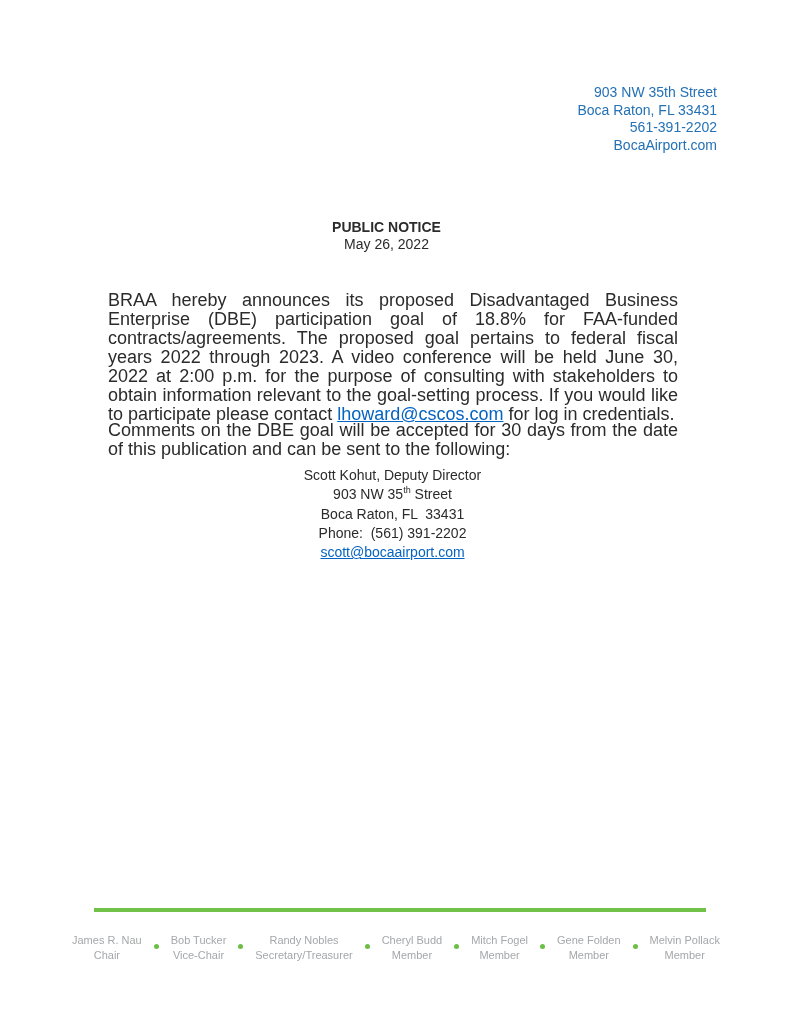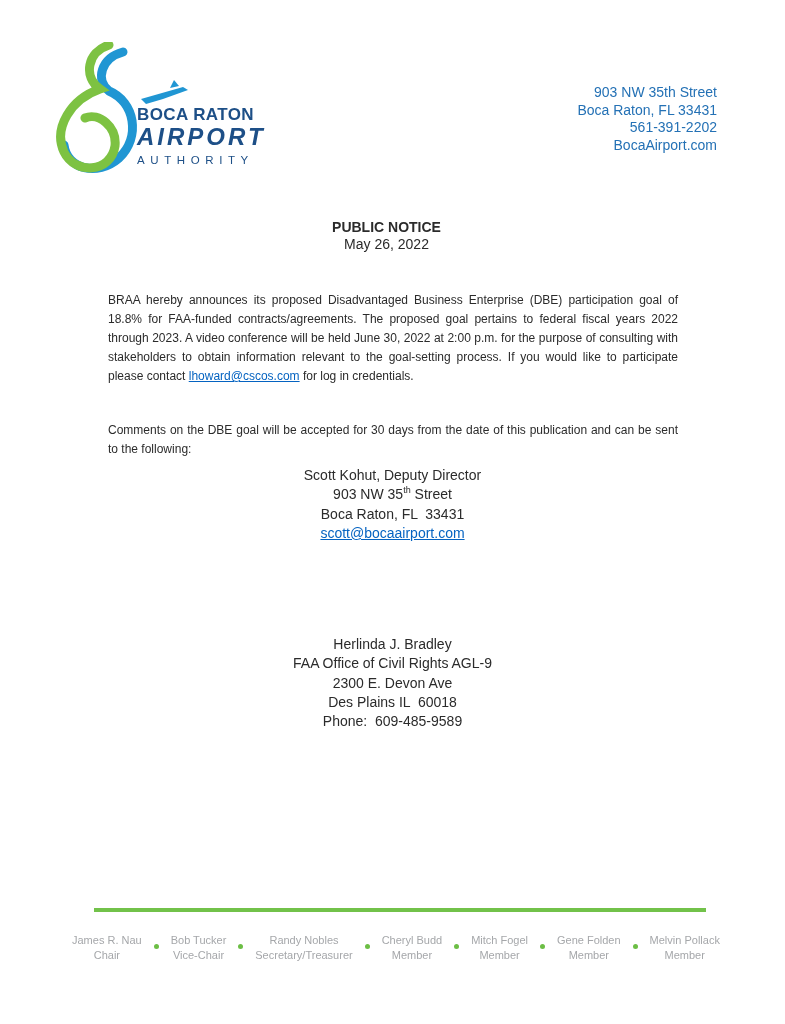--- a/index.html
+++ b/index.html
@@ -27,21 +27,21 @@
   }
 
   
   .title-block { position:absolute; top:219px; left:0; width:773px; text-align:center; }
   .notice-title { font-size:14px; font-weight:700; line-height:1.2; }
   .notice-date  { font-size:14px; line-height:1.2; }
 
   
   .body-par {
     position:absolute; left:108px; width:570px;
-    font-size:12px; line-height:19px;
+    font-size:18px; line-height:19px;
     text-align:justify; margin:0;
   }
   .par1 { top:291px; }
   .par2 { top:421px; }
   a.link, .link { color:#0563c1; text-decoration:underline; cursor:pointer; }
 
   
   .contact-block {
     position:absolute; left:0; width:785px;
     text-align:center; font-size:14px; line-height:19.3px;
@@ -64,33 +64,20 @@
     width:5px; height:5px; border-radius:50%;
     background:#6cbe45; display:inline-block;
     margin-top:11px; flex:0 0 auto;
   }
 </style>
 </head>
 <body>
 
 <div class="page">
 
-  <div class="logo">
-    <svg class="logo-mark" width="148" height="150" viewBox="0 0 148 150">
-      <path d="M 78 10 C 56 16, 50 38, 64 49 C 90 60, 96 95, 74 116 C 52 135, 22 127, 19 103" fill="none" stroke="#2096d3" stroke-width="9" stroke-linecap="round"></path>
-      <path d="M 64 3 C 42 10, 38 35, 55 47 C 26 57, 8 86, 19 110 C 30 133, 66 131, 70 104 C 72 85, 54 70, 40 76" fill="none" stroke="#7dc242" stroke-width="9" stroke-linecap="round"></path>
-      <path d="M 96 57 L 138 45 L 143 48 L 118 57 L 101 62 Z" fill="#2096d3"></path>
-      <path d="M 125 46 L 129 38 L 134 44 Z" fill="#2096d3"></path>
-    </svg>
-    <div class="logo-text">
-      <div class="logo-line1">BOCA RATON</div>
-      <div class="logo-line2">AIRPORT</div>
-      <div class="logo-line3">AUTHORITY</div>
-    </div>
-  </div>
 
   <div class="address">
     <div>903 NW 35th Street</div>
     <div>Boca Raton, FL 33431</div>
     <div>561-391-2202</div>
     <div>BocaAirport.com</div>
   </div>
 
   <div class="title-block">
     <div class="notice-title">PUBLIC NOTICE</div>
@@ -98,31 +85,25 @@
   </div>
 
   <p class="body-par par1"><span>BRAA hereby announces its proposed Disadvantaged Business Enterprise (DBE) participation goal of 18.8% for FAA-funded contracts/agreements. The proposed goal pertains to federal fiscal years 2022 through 2023. A video conference will be held June 30, 2022 at 2:00 p.m. for the purpose of consulting with stakeholders to obtain information relevant to the goal-setting process.  If you would like to participate please contact </span><a class="link">lhoward@cscos.com</a><span> for log in credentials.</span></p>
 
   <p class="body-par par2">Comments on the DBE goal will be accepted for 30 days from the date of this publication and can be sent to the following:</p>
 
   <div class="contact-block contact-primary">
     <div>Scott Kohut, Deputy Director</div>
     <div><span>903 NW 35</span><sup class="ord">th</sup><span> Street</span></div>
     <div>Boca Raton, FL  33431</div>
+    <div>Phone:  (561) 391-2202</div>
     <div><a class="link">scott@bocaairport.com</a></div>
   </div>
 
 
-  <div class="contact-block contact-secondary">
-    <div>Herlinda J. Bradley</div>
-    <div>FAA Office of Civil Rights AGL-9</div>
-    <div>2300 E. Devon Ave</div>
-    <div>Des Plains IL  60018</div>
-    <div>Phone:  609-485-9589</div>
-  </div>
 
   <div class="footer-rule"></div>
 
   <div class="footer-members">
     <div class="member">
       <div>James R. Nau</div>
       <div>Chair</div>
     </div>
     <span class="dot"></span>
     <div class="member">

